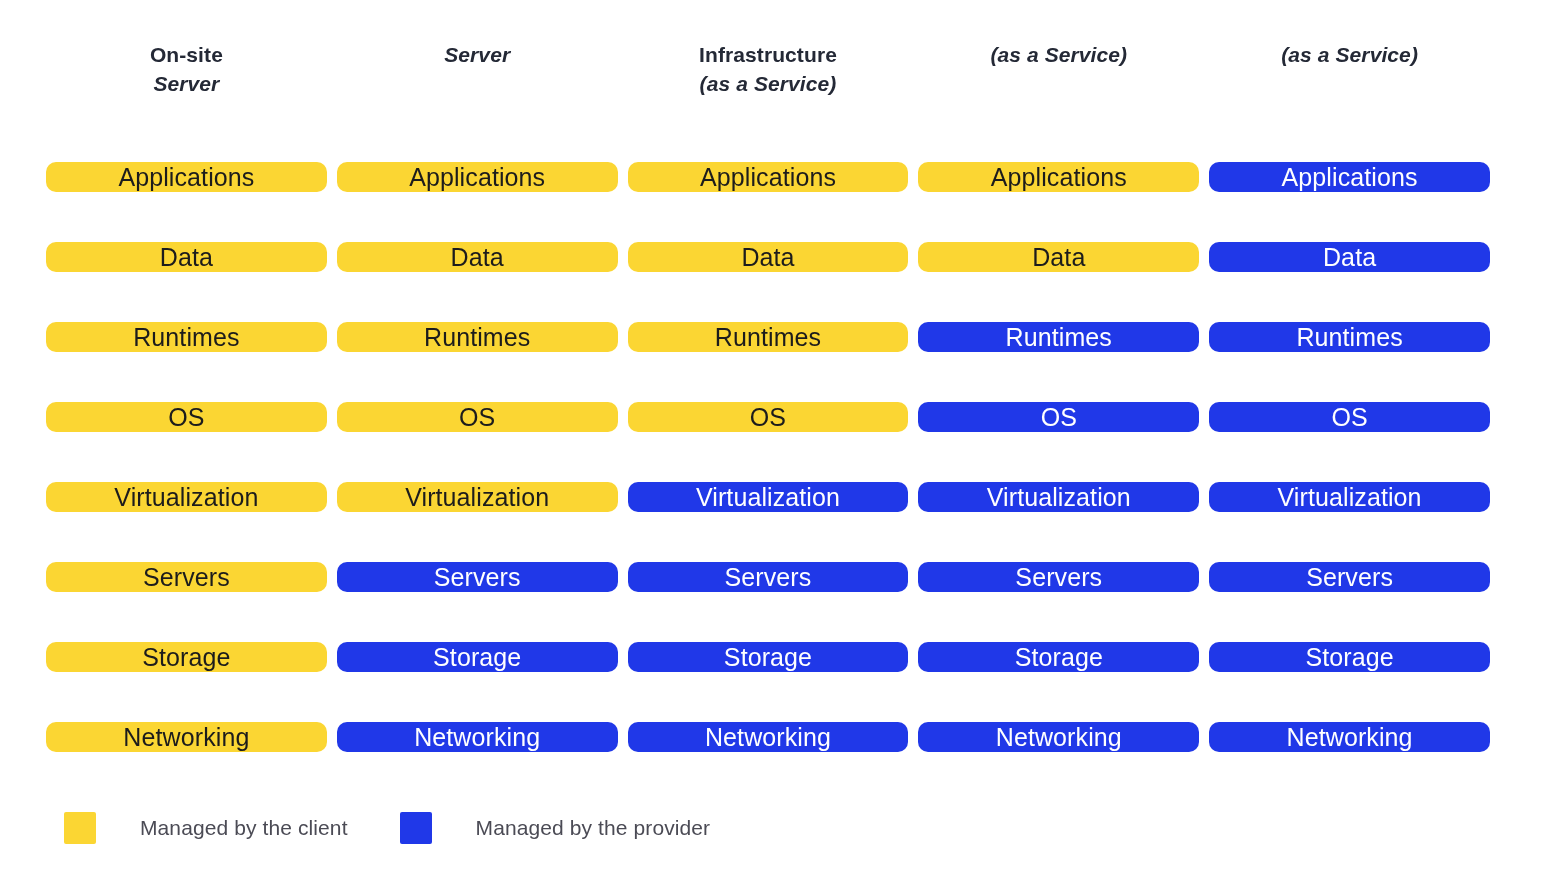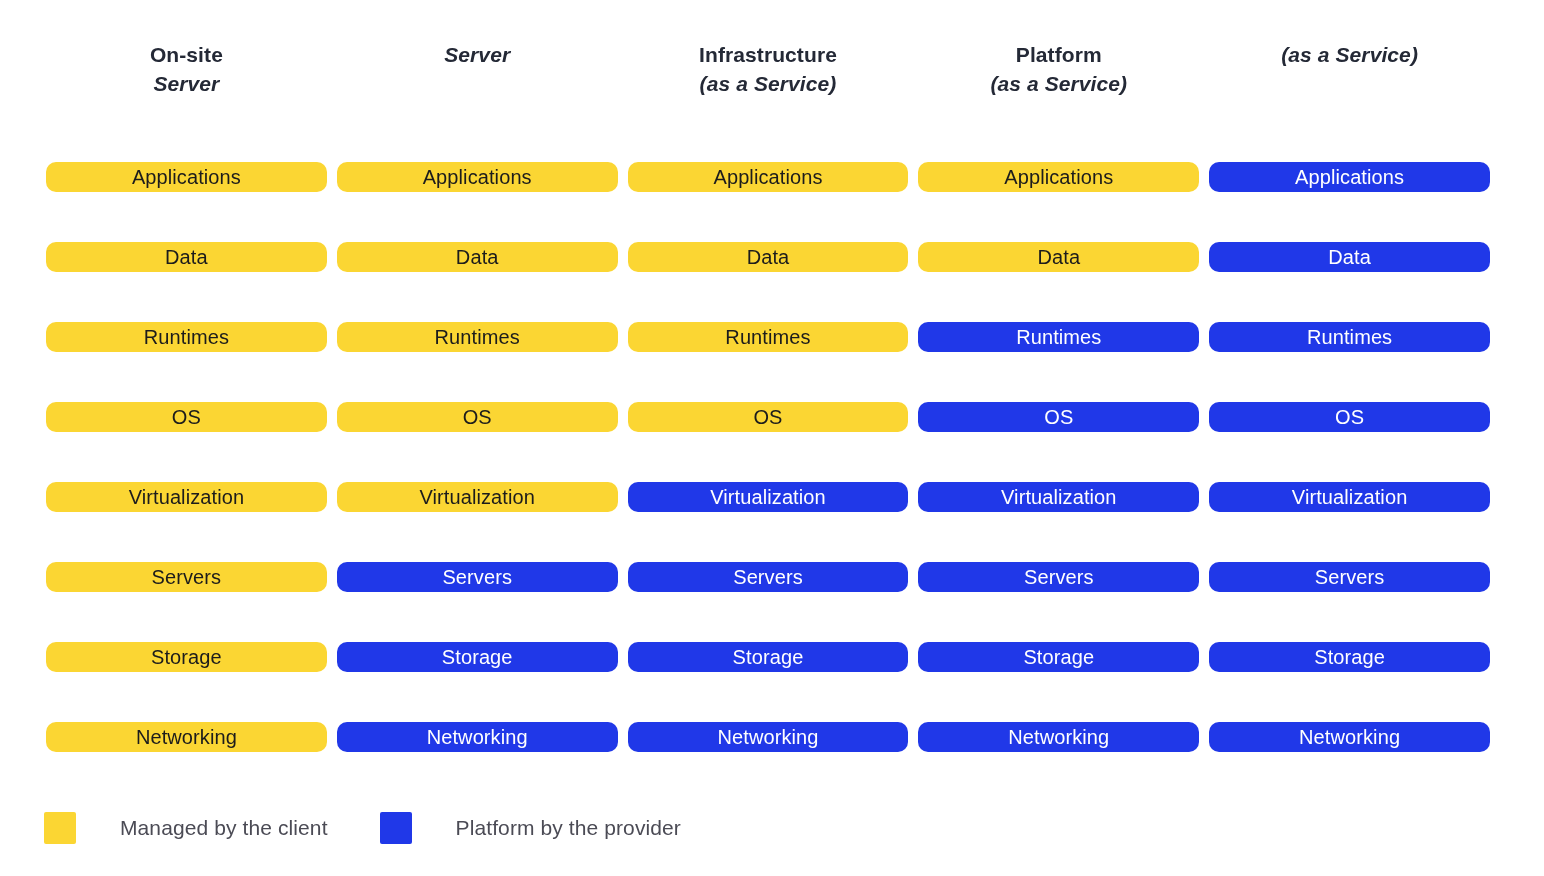--- a/index.html
+++ b/index.html
@@ -53,40 +53,40 @@
     grid-auto-rows: 66px;
     column-gap: 10px;
     row-gap: 14px;
   }
 
   .cell {
     border-radius: 10px;
     display: flex;
     align-items: center;
     justify-content: center;
-    font-size: 20px;
+    font-size: 25px;
     line-height: 1;
     letter-spacing: 0.1px;
     margin-top: 36px;
   }
 
   .cell.client {
     background: #FBD633;
     color: #1C1C1C;
   }
 
   .cell.provider {
     background: #2038E8;
     color: #ffffff;
   }
 
   
   .legend {
     position: absolute;
-    left: 44px;
+    left: 64px;
     top: 812px;
     display: flex;
     align-items: flex-start;
   }
 
   .legend-item {
     display: flex;
     align-items: center;
   }
 
@@ -121,21 +121,20 @@
         <span class="line2">Server</span>
       </div>
       <div class="col-header">
         <span class="line2">Server</span>
       </div>
       <div class="col-header">
         <span class="line1">Infrastructure</span>
         <span class="line2">(as a Service)</span>
       </div>
       <div class="col-header">
-        <span class="line1">Platform</span>
         <span class="line2">(as a Service)</span>
       </div>
       <div class="col-header">
         <span class="line2">(as a Service)</span>
       </div>
     </div>
 
   <div class="matrix">
       <div class="cell client">Applications</div>
       <div class="cell client">Applications</div>
@@ -179,17 +178,17 @@
       <div class="cell provider">Networking</div>
     </div>
 
   <div class="legend">
       <div class="legend-item first">
         <span class="swatch client"></span>
         <span class="legend-label">Managed by the client</span>
       </div>
       <div class="legend-item">
         <span class="swatch provider"></span>
-        <span class="legend-label">Platform by the provider</span>
+        <span class="legend-label">Managed by the provider</span>
       </div>
     </div>
 
 </div>
 
 </body></html>

